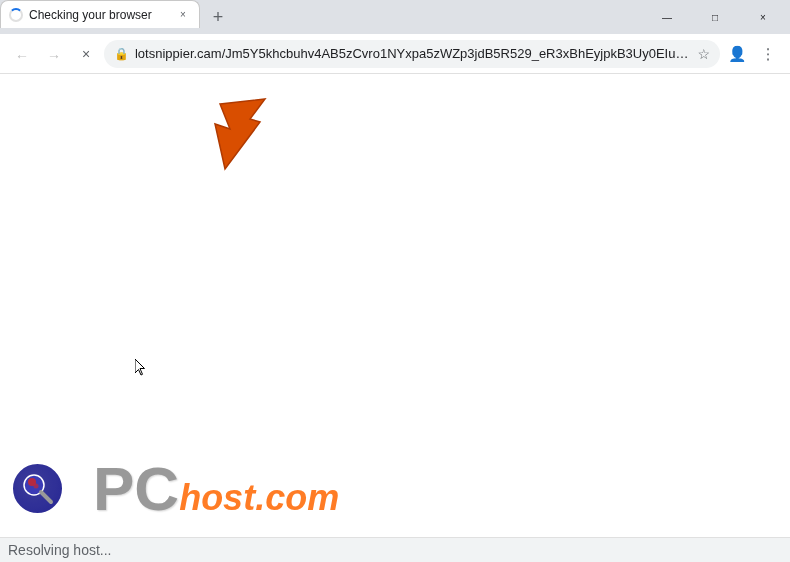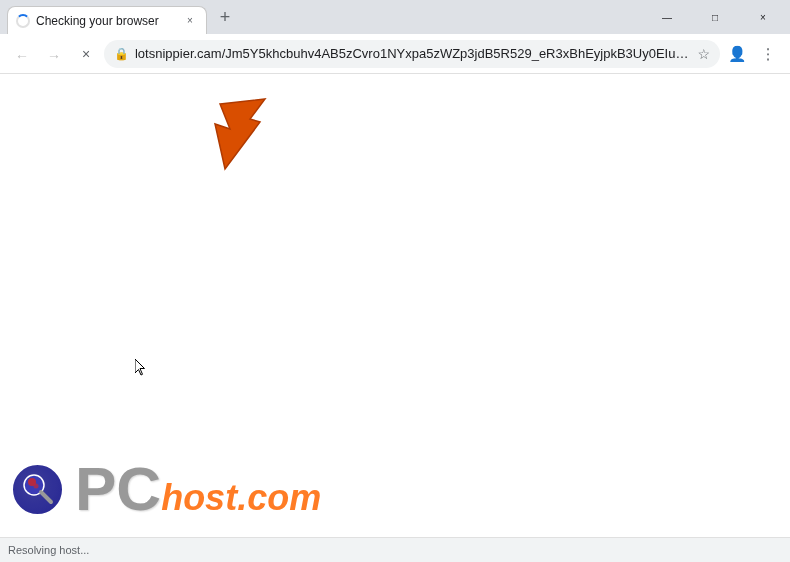--- a/index.html
+++ b/index.html
@@ -18,23 +18,22 @@
     .title-bar {
       background: #dee1e6;
       height: 34px;
       display: flex;
       align-items: stretch;
       flex-shrink: 0;
     }
 
     .tab-area {
       display: flex;
-      align-items: flex-end;
-      flex: 1;
-      padding-left: 7px;
+      flex: 1;
+      padding-left: 0;
     }
 
     .tab-active {
       background: #fff;
       border-radius: 8px 8px 0 0;
       display: flex;
       align-items: center;
       padding: 0 8px;
       height: 28px;
       min-width: 200px;
@@ -197,22 +196,22 @@
       height: 80px;
       pointer-events: none;
     }
 
     
     .pcrisk-watermark {
       position: absolute;
       bottom: 20px;
       left: 10px;
       display: flex;
-      align-items: center;
-      gap: 10px;
+      align-items: flex-start;
+      gap: 28px;
       opacity: 0.85;
     }
 
     .pcrisk-logo-circle {
       width: 55px;
       height: 55px;
       border-radius: 50%;
       background: radial-gradient(circle at 40% 40%, #1a1a8a, #000080);
       border: 3px solid #fff;
       position: relative;
@@ -251,21 +250,21 @@
       align-items: baseline;
     }
 
     
     .status-bar {
       background: #f1f3f4;
       height: 18px;
       display: flex;
       align-items: center;
       padding: 12px 8px;
-      font-size: 11px;
+      font-size: 14px;
       color: #5f6368;
       border-top: 1px solid #e0e0e0;
       flex-shrink: 0;
       text-align: right;
     }
 
     
     .spinner {
       width: 14px;
       height: 14px;

